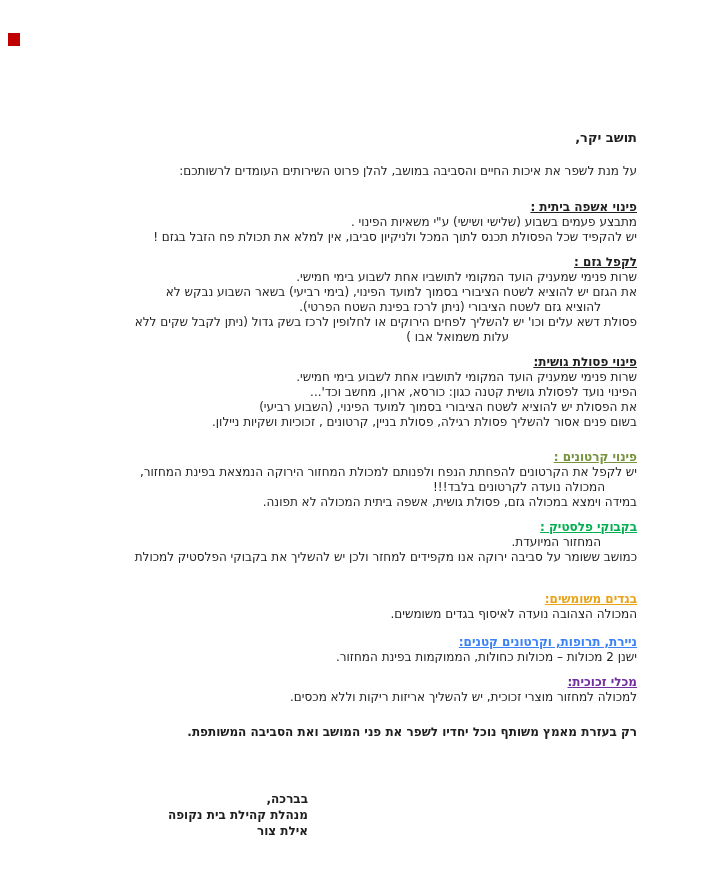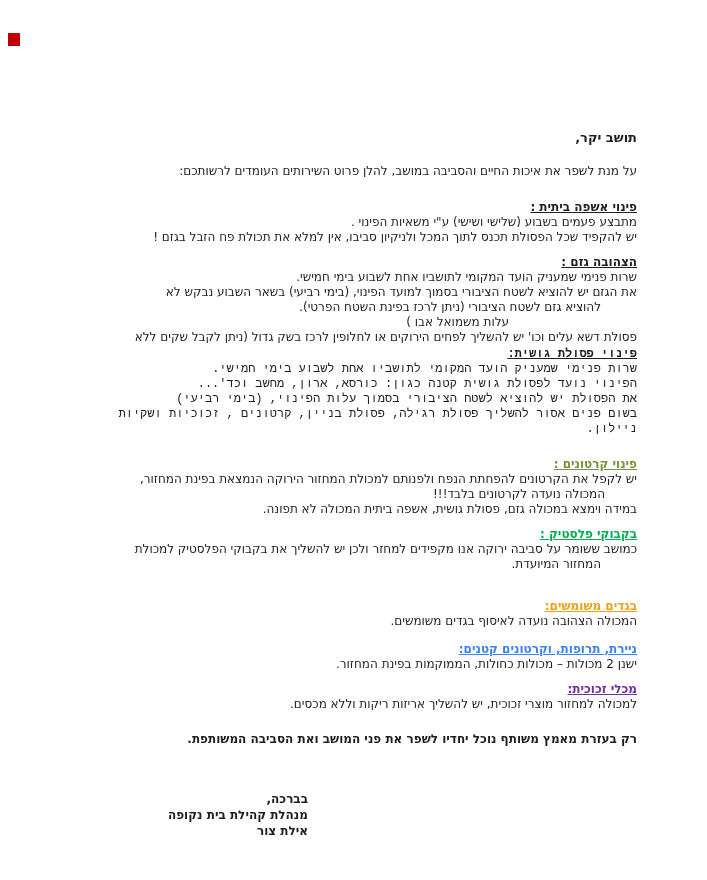--- a/index.html
+++ b/index.html
@@ -18,21 +18,21 @@
   .doc{
     position:absolute;top:0;right:70px;left:68px;
     direction:rtl;text-align:right;
     font-size:12px;line-height:15px;
   }
   .title{padding-top:130px;font-weight:bold;font-size:13px;line-height:16px;}
   .intro{margin-top:18px;}
   .section .sec-head{font-weight:bold;text-decoration:underline;}
   .sec0{margin-top:21px;}
   .sec1{margin-top:10px;}
-  .sec2{margin-top:2px;font-family:Liberation Mono, monospace;}
+  .sec2{margin-top:10px;}
   .sec3{margin-top:20px;}
   .sec4{margin-top:10px;}
   .sec5{margin-top:27px;}
   .sec6{margin-top:13px;}
   .sec7{margin-top:10px;}
   .closing{margin-top:20px;font-weight:bold;}
   .signature{
     position:absolute;top:791px;left:118px;width:190px;
     direction:rtl;
     font-weight:bold;font-size:12px;line-height:16px;
@@ -47,44 +47,44 @@
   <div class="doc">
     <div class="title">תושב יקר,</div>
     <div class="intro">על מנת לשפר את איכות החיים והסביבה במושב, להלן פרוט השירותים העומדים לרשותכם:</div>
     <div id="sections">
         <div class="section sec0">
           <div class="sec-head" style="color: rgb(31, 31, 31);">פינוי אשפה ביתית :</div>
           <div class="sec-line">מתבצע פעמים בשבוע (שלישי ושישי) ע"י משאיות הפינוי .</div>
           <div class="sec-line">יש להקפיד שכל הפסולת תכנס לתוך המכל ולניקיון סביבו, אין למלא את תכולת פח הזבל בגזם !</div>
         </div>
         <div class="section sec1">
-          <div class="sec-head" style="color: rgb(31, 31, 31);">הצהובה גזם :</div>
+          <div class="sec-head" style="color: rgb(31, 31, 31);">לקפל גזם :</div>
           <div class="sec-line">שרות פנימי שמעניק הועד המקומי לתושביו אחת לשבוע בימי חמישי.</div>
           <div class="sec-line">את הגזם יש להוציא לשטח הציבורי בסמוך למועד הפינוי, (בימי רביעי) בשאר השבוע נבקש לא</div>
           <div class="sec-line" style="margin-right: 36px;">להוציא גזם לשטח הציבורי (ניתן לרכז בפינת השטח הפרטי).</div>
+          <div class="sec-line">פסולת דשא עלים וכו' יש להשליך לפחים הירוקים או לחלופין לרכז בשק גדול (ניתן לקבל שקים ללא</div>
           <div class="sec-line" style="margin-right: 128px;">עלות משמואל אבו )</div>
-          <div class="sec-line">פסולת דשא עלים וכו' יש להשליך לפחים הירוקים או לחלופין לרכז בשק גדול (ניתן לקבל שקים ללא</div>
         </div>
         <div class="section sec2">
           <div class="sec-head" style="color: rgb(31, 31, 31);">פינוי פסולת גושית:</div>
           <div class="sec-line">שרות פנימי שמעניק הועד המקומי לתושביו אחת לשבוע בימי חמישי.</div>
           <div class="sec-line">הפינוי נועד לפסולת גושית קטנה כגון: כורסא, ארון, מחשב וכד'...</div>
-          <div class="sec-line">את הפסולת יש להוציא לשטח הציבורי בסמוך עלות הפינוי, (בימי רביעי)</div>
+          <div class="sec-line">את הפסולת יש להוציא לשטח הציבורי בסמוך למועד הפינוי, (השבוע רביעי)</div>
           <div class="sec-line">בשום פנים אסור להשליך פסולת רגילה, פסולת בניין, קרטונים , זכוכיות ושקיות ניילון.</div>
         </div>
         <div class="section sec3">
           <div class="sec-head" style="color: rgb(118, 146, 60);">פינוי קרטונים :</div>
           <div class="sec-line">יש לקפל את הקרטונים להפחתת הנפח ולפנותם למכולת המחזור הירוקה הנמצאת בפינת המחזור,</div>
           <div class="sec-line" style="margin-right: 32px;">המכולה נועדה לקרטונים בלבד!!!</div>
           <div class="sec-line">במידה וימצא במכולה גזם, פסולת גושית, אשפה ביתית המכולה לא תפונה.</div>
         </div>
         <div class="section sec4">
           <div class="sec-head" style="color: rgb(0, 176, 80);">בקבוקי פלסטיק :</div>
+          <div class="sec-line" style="margin-right: 36px;">המחזור המיועדת.</div>
           <div class="sec-line">כמושב ששומר על סביבה ירוקה אנו מקפידים למחזר ולכן יש להשליך את בקבוקי הפלסטיק למכולת</div>
-          <div class="sec-line" style="margin-right: 36px;">המחזור המיועדת.</div>
         </div>
         <div class="section sec5">
           <div class="sec-head" style="color: rgb(233, 163, 25);">בגדים משומשים:</div>
           <div class="sec-line">המכולה הצהובה נועדה לאיסוף בגדים משומשים.</div>
         </div>
         <div class="section sec6">
           <div class="sec-head" style="color: #3b82f6;">ניירת, תרופות, וקרטונים קטנים:</div>
           <div class="sec-line">ישנן 2 מכולות – מכולות כחולות, הממוקמות בפינת המחזור.</div>
         </div>
         <div class="section sec7">

